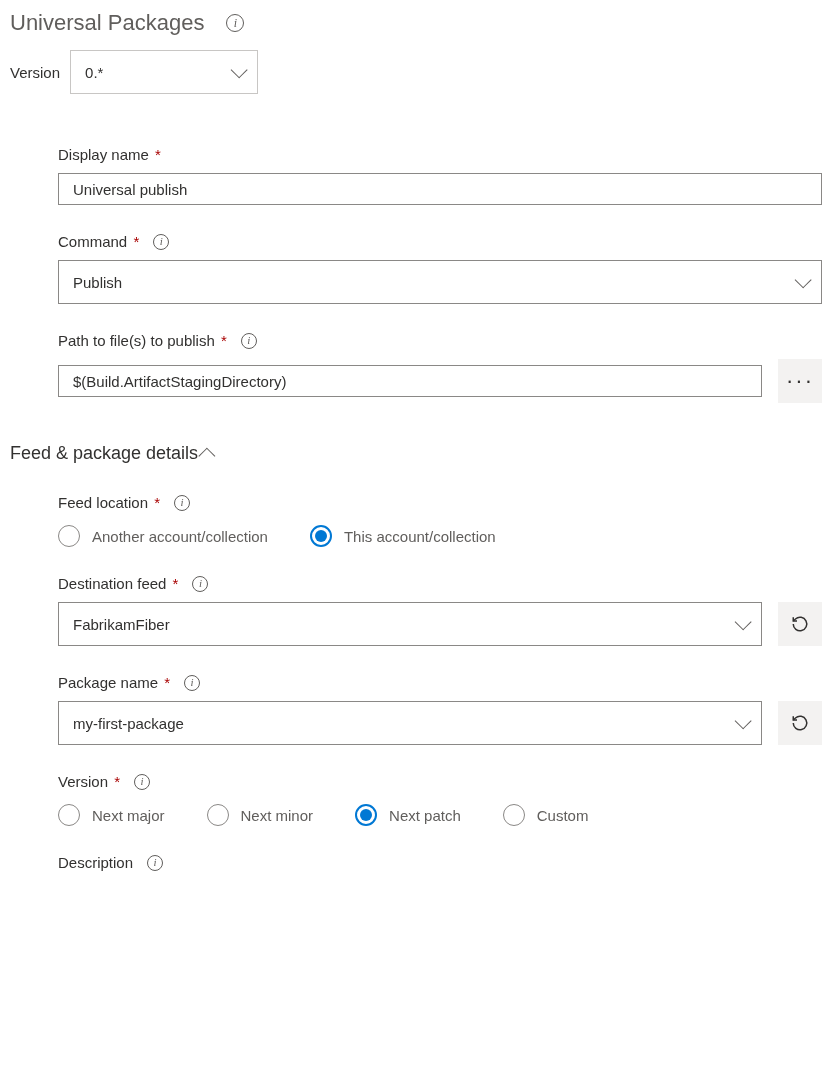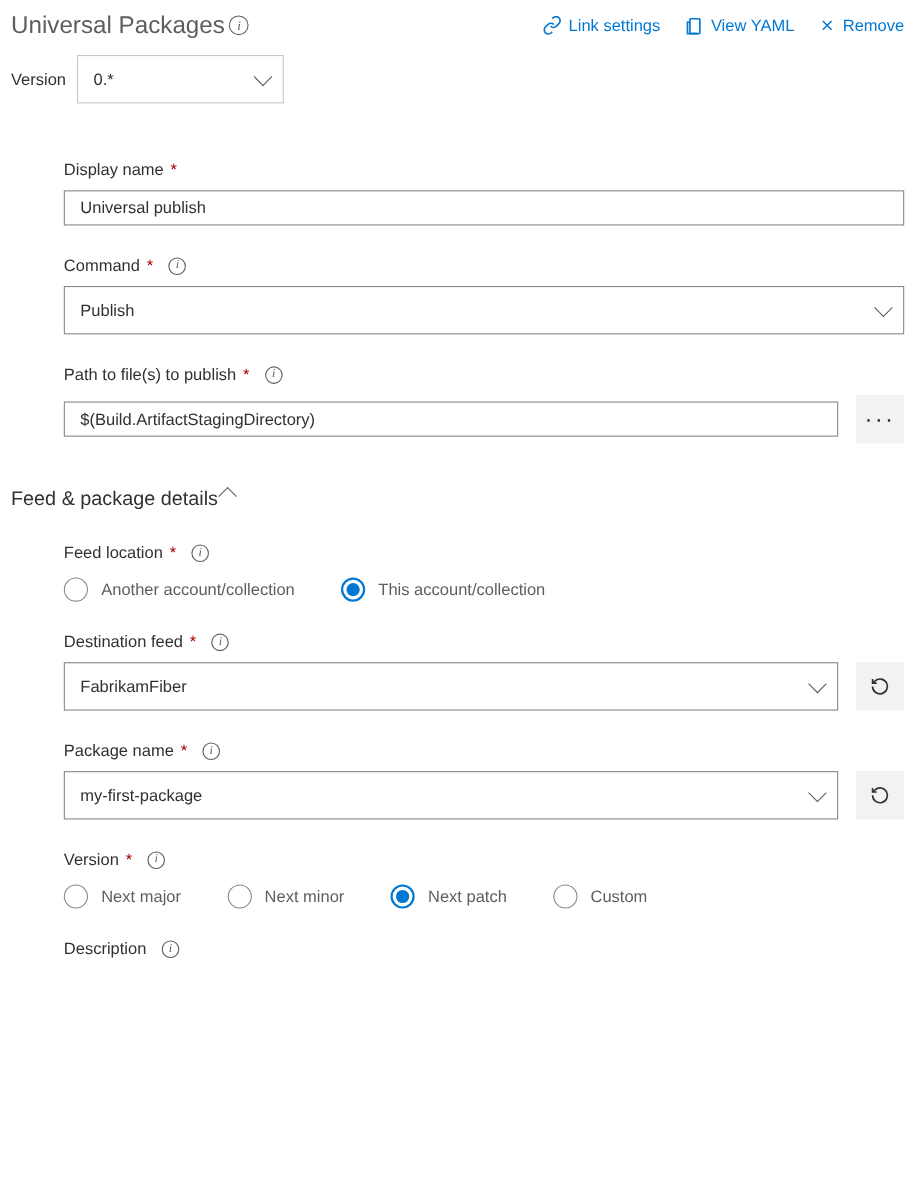--- a/index.html
+++ b/index.html
@@ -14,21 +14,21 @@
   }
   .header-row {
     display: flex;
     align-items: center;
     justify-content: space-between;
     margin-bottom: 14px;
   }
   .header-left {
     display: flex;
     align-items: center;
-    gap: 4px;
+    gap: 22px;
   }
   .task-title {
     font-size: 22px;
     color: #605e5c;
     font-weight: 400;
   }
   .header-actions {
     display: flex;
     gap: 22px;
     align-items: center;
@@ -147,21 +147,21 @@
   .ellipsis-dots {
     font-size: 22px;
     letter-spacing: 2px;
     color: #323130;
     line-height: 0;
   }
   .section-header {
     font-size: 18px;
     color: #323130;
     display: flex;
-    align-items: flex-start;
+    align-items: center;
     gap: 5px;
     margin: 30px 0 30px 0;
     padding-top: 10px;
     cursor: pointer;
   }
   .radio-row {
     display: flex;
     gap: 42px;
     align-items: center;
     margin-top: 14px;
@@ -204,42 +204,20 @@
   }
 </style>
 </head>
 <body>
 
 <div class="header-row">
   <div class="header-left">
     <span class="task-title">Universal Packages</span>
     <span class="info-icon info-icon-big">i</span>
   </div>
-  <div class="header-actions">
-    <div class="action-link">
-      <svg width="18" height="18" viewBox="0 0 24 24" fill="none" stroke="#0078d4" stroke-width="2">
-          <path d="M10 13a5 5 0 0 0 7.07 0l3-3a5 5 0 1 0-7.07-7.07l-1 1"></path>
-          <path d="M14 11a5 5 0 0 0-7.07 0l-3 3a5 5 0 1 0 7.07 7.07l1-1"></path>
-        </svg>
-      <span>Link settings</span>
-    </div>
-    <div class="action-link">
-      <svg width="18" height="18" viewBox="0 0 24 24" fill="none" stroke="#0078d4" stroke-width="2">
-          <rect x="7" y="4" width="12" height="18" rx="1"></rect>
-          <path d="M7 8 H4 V22 H16"></path>
-        </svg>
-      <span>View YAML</span>
-    </div>
-    <div class="action-link">
-      <svg width="16" height="16" viewBox="0 0 24 24" fill="none" stroke="#0078d4" stroke-width="2">
-          <path d="M18 6 6 18M6 6l12 12"></path>
-        </svg>
-      <span>Remove</span>
-    </div>
-  </div>
 </div>
 
 <div class="version-row">
   <span class="version-label">Version</span>
   <div class="version-select">
     <span>0.*</span>
     <span class="chevron"></span>
   </div>
 </div>
 

